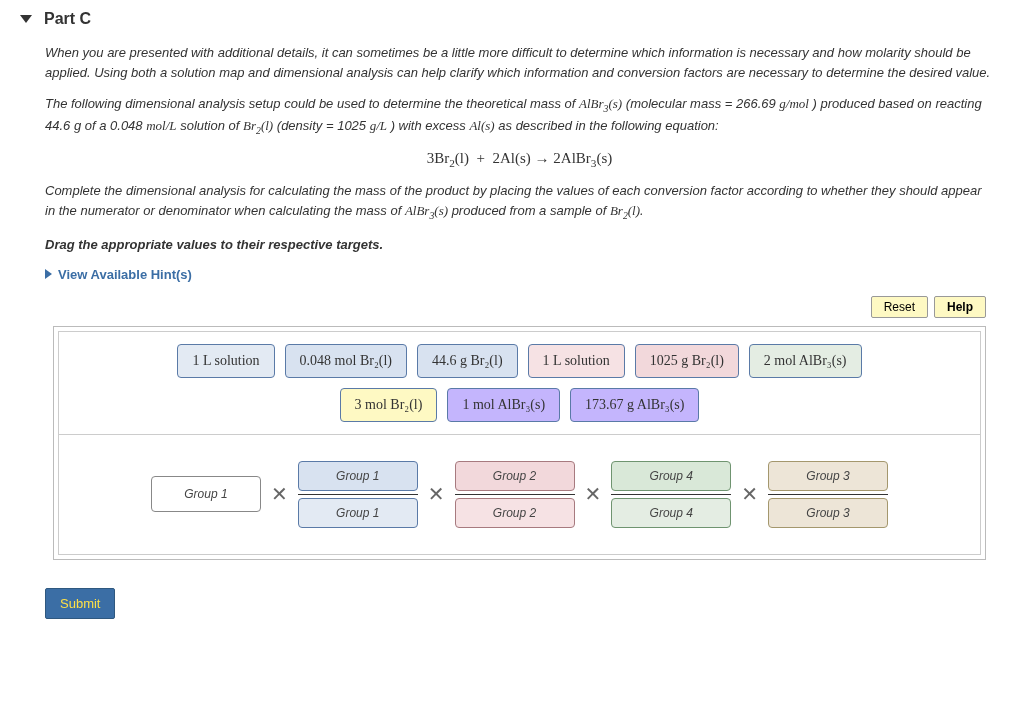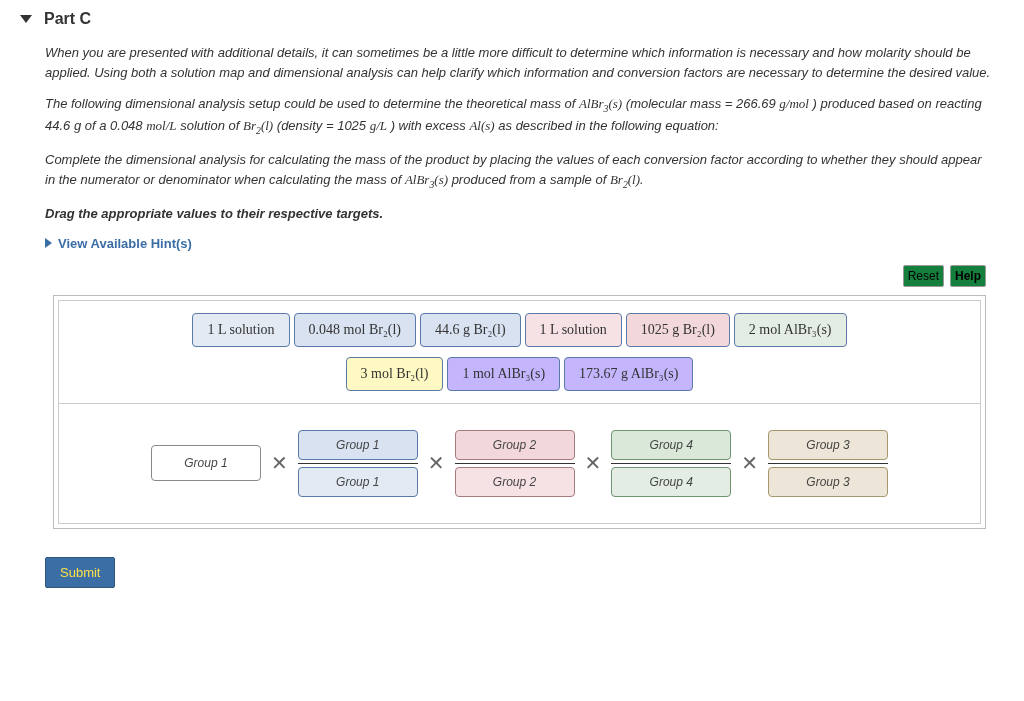--- a/index.html
+++ b/index.html
@@ -53,42 +53,42 @@
     border-left: 7px solid #3b6ea5;
   }
   .toolbar {
     display: flex;
     justify-content: flex-end;
     gap: 6px;
     padding: 4px 8px 8px 8px;
   }
   .tool-btn {
     border: 1px solid #999;
-    background: #15803d;
-    padding: 3px 4px;
+    background: #fef9c3;
+    padding: 3px 12px;
     font-size: 12px;
     border-radius: 2px;
     cursor: pointer;
   }
   .work-outer {
     border: 1px solid #bbb;
     margin: 0 8px;
     padding: 4px;
   }
   .pool {
     border: 1px solid #ccc;
     padding: 12px 8px;
     display: flex;
     flex-direction: column;
     gap: 10px;
     align-items: center;
   }
   .pool-row {
     display: flex;
-    gap: 4px;
+    gap: 10px;
     justify-content: center;
     flex-wrap: wrap;
   }
   .chip {
     border: 1px solid #5a7aa7;
     border-radius: 4px;
     padding: 8px 14px;
     font-family: "Times New Roman", serif;
     font-size: 14px;
     background: #f9fafc;
@@ -179,20 +179,23 @@
 </div>
 
 <div class="content">
 
   <p class="para">When you are presented with additional details, it can sometimes be a little more difficult to determine which information is necessary and how molarity should be applied. Using both a solution map and dimensional analysis can help clarify which information and conversion factors are necessary to determine the desired value.</p>
 
   <p class="para">
     <span>The following dimensional analysis setup could be used to determine the theoretical mass of </span><span class="chem">AlBr<sub>3</sub>(s)</span><span> (molecular mass = 266.69 </span><span class="chem">g/mol</span><span> ) produced based on reacting 44.6 g of a 0.048 </span><span class="chem">mol/L</span><span> solution of </span><span class="chem">Br<sub>2</sub>(l)</span><span> (density = 1025 </span><span class="chem">g/L</span><span> ) with excess </span><span class="chem">Al(s)</span><span> as described in the following equation:</span>
   </p>
 
+  <div class="equation">
+    3Br<sub>2</sub>(l)&nbsp; + &nbsp;2Al(s) → 2AlBr<sub>3</sub>(s)
+  </div>
 
   <p class="para">
     <span>Complete the dimensional analysis for calculating the mass of the product by placing the values of each conversion factor according to whether they should appear in the numerator or denominator when calculating the mass of </span><span class="chem">AlBr<sub>3</sub>(s)</span><span> produced from a sample of </span><span class="chem">Br<sub>2</sub>(l)</span><span>.</span>
   </p>
 
   <p class="para bold">Drag the appropriate values to their respective targets.</p>
 
   <div class="hints">
     <span class="triangle-right"></span>
     <span>View Available Hint(s)</span>

